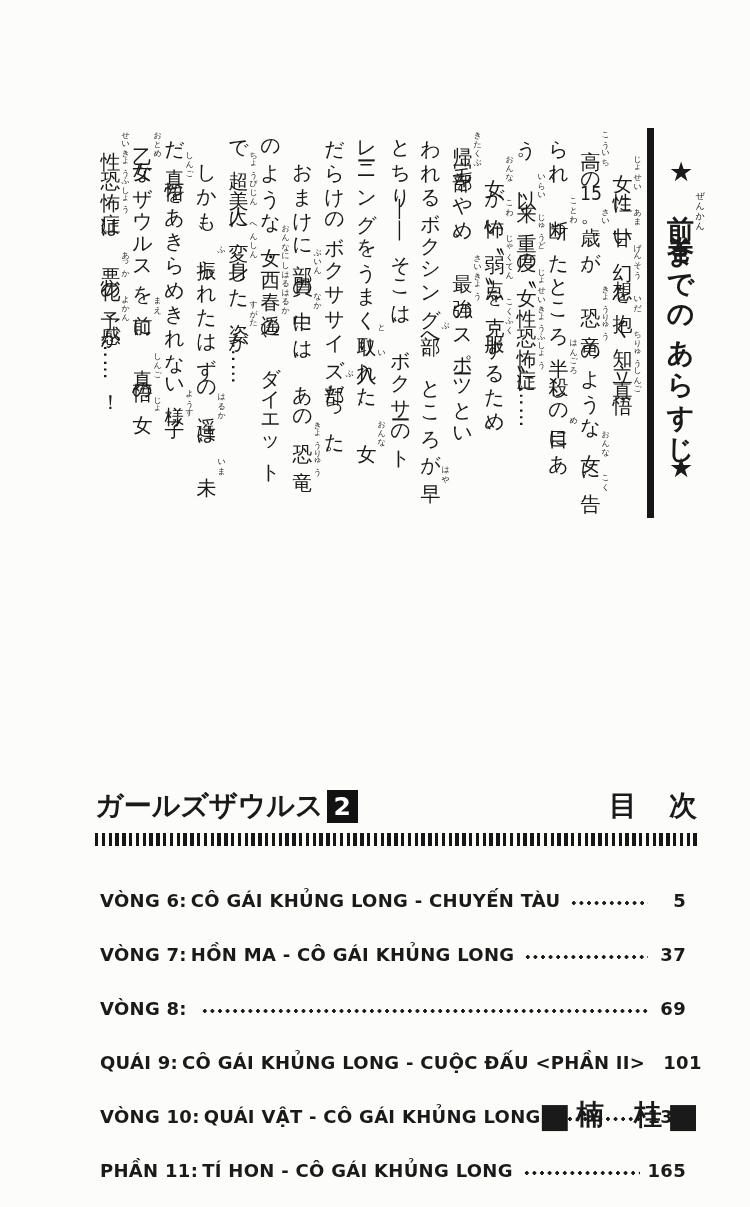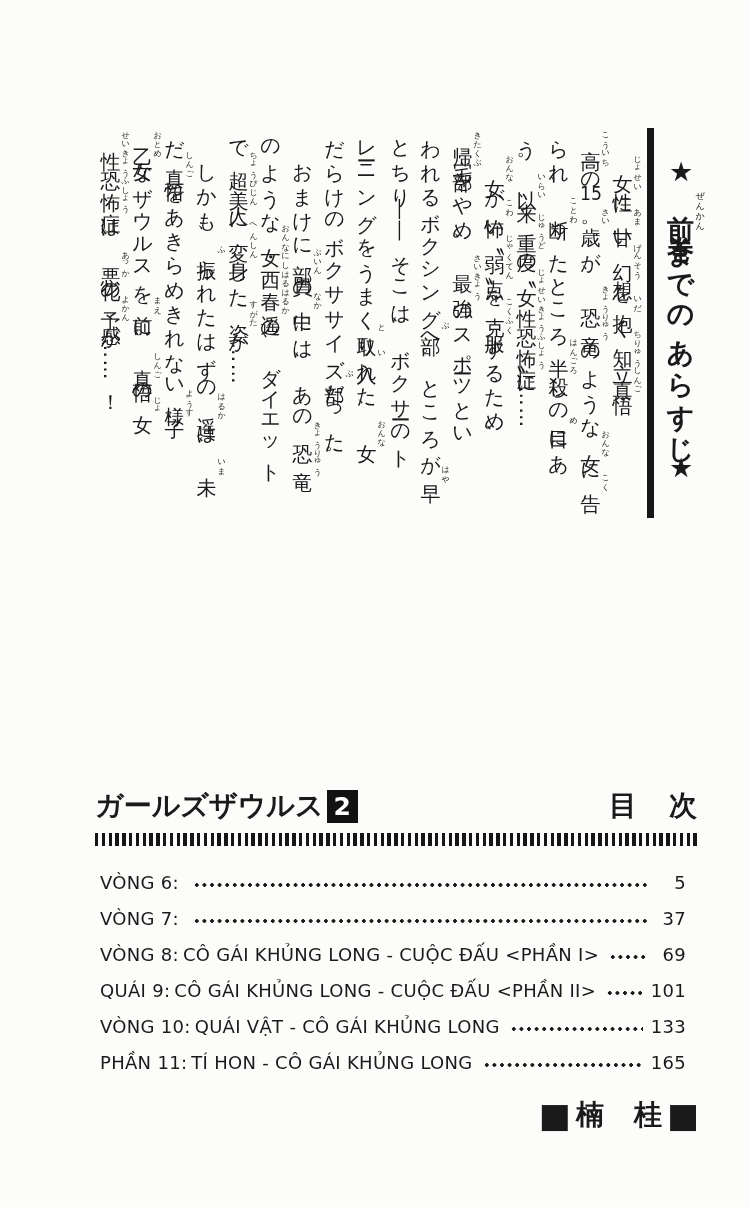--- a/index.html
+++ b/index.html
@@ -93,24 +93,25 @@
 
   
   .toc-list {
     position: absolute;
     top: 864px; left: 100px; width: 586px;
   }
   .toc-row {
     display: flex;
     align-items: center;
     height: 36px;
-    font-weight: normal;
+    font-weight: bold;
     font-size: 18px;
     letter-spacing: 0.3px;
     white-space: nowrap;
+    margin-top: 18px;
   }
   .toc-row-label { flex: none; min-width: 60px; margin-right: 4px; }
   .toc-title { flex: none; }
   .toc-leader {
     flex: 1 1 auto;
     align-self: stretch;
     margin: 0 8px 0 10px;
     background-image: radial-gradient(circle, #1b1b1b 1.6px, transparent 1.9px);
     background-size: 7.6px 10px;
     background-repeat: repeat-x;
@@ -166,31 +167,32 @@
       <span class="volume-badge">2</span>
     </div>
     <div class="toc-label">目　次</div>
   </div>
 
   <div class="stripe-bar"></div>
 
   <div class="toc-list">
       <div class="toc-row">
         <span class="toc-row-label">VÒNG 6:</span>
+        <span class="toc-title">CÔ GÁI KHỦNG LONG - CHUYẾN TÀU</span>
         <span class="toc-leader"></span>
         <span class="toc-page">5</span>
       </div>
       <div class="toc-row">
         <span class="toc-row-label">VÒNG 7:</span>
+        <span class="toc-title">HỒN MA - CÔ GÁI KHỦNG LONG</span>
         <span class="toc-leader"></span>
         <span class="toc-page">37</span>
       </div>
       <div class="toc-row">
         <span class="toc-row-label">VÒNG 8:</span>
-        <span class="toc-title">CÔ GÁI KHỦNG LONG - CUỘC ĐẤU &lt;PHẦN I&gt;</span>
         <span class="toc-leader"></span>
         <span class="toc-page">69</span>
       </div>
       <div class="toc-row">
         <span class="toc-row-label">QUÁI 9:</span>
         <span class="toc-title">CÔ GÁI KHỦNG LONG - CUỘC ĐẤU &lt;PHẦN II&gt;</span>
         <span class="toc-leader"></span>
         <span class="toc-page">101</span>
       </div>
       <div class="toc-row">

